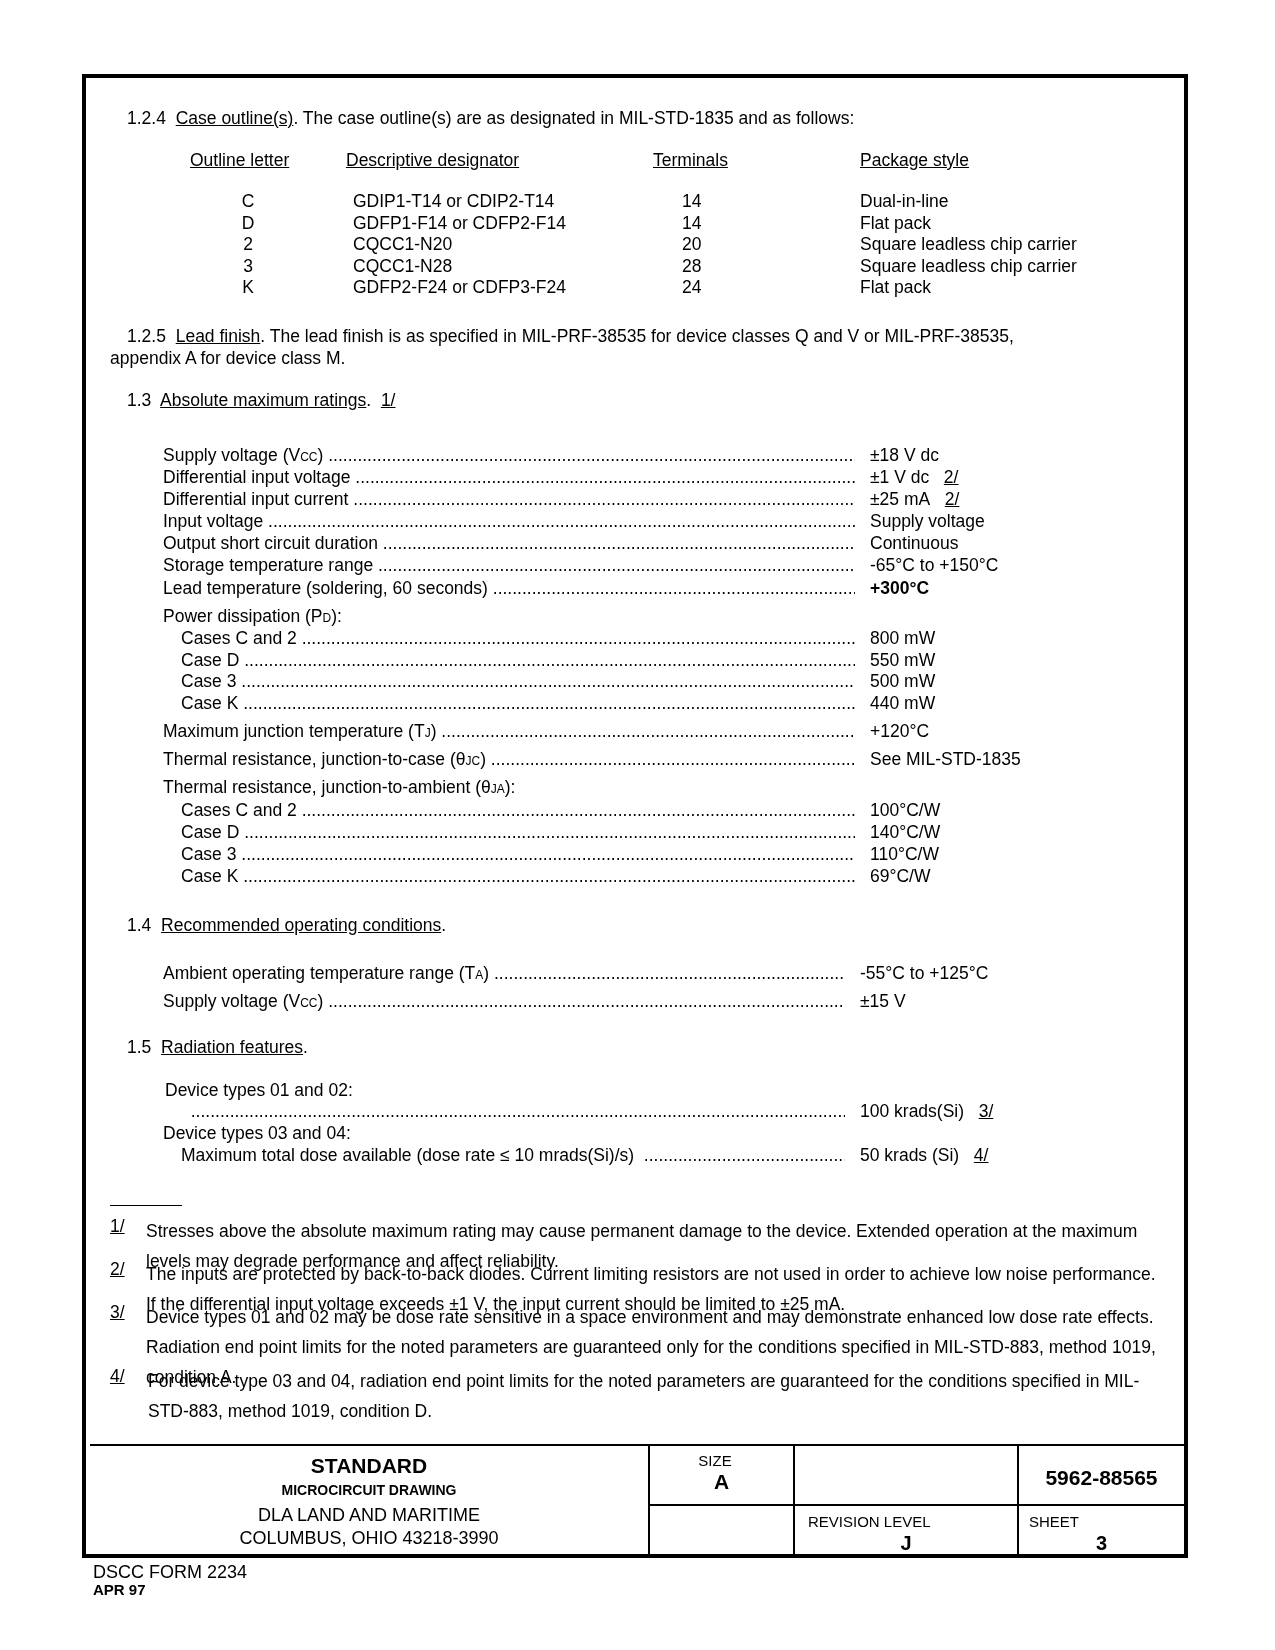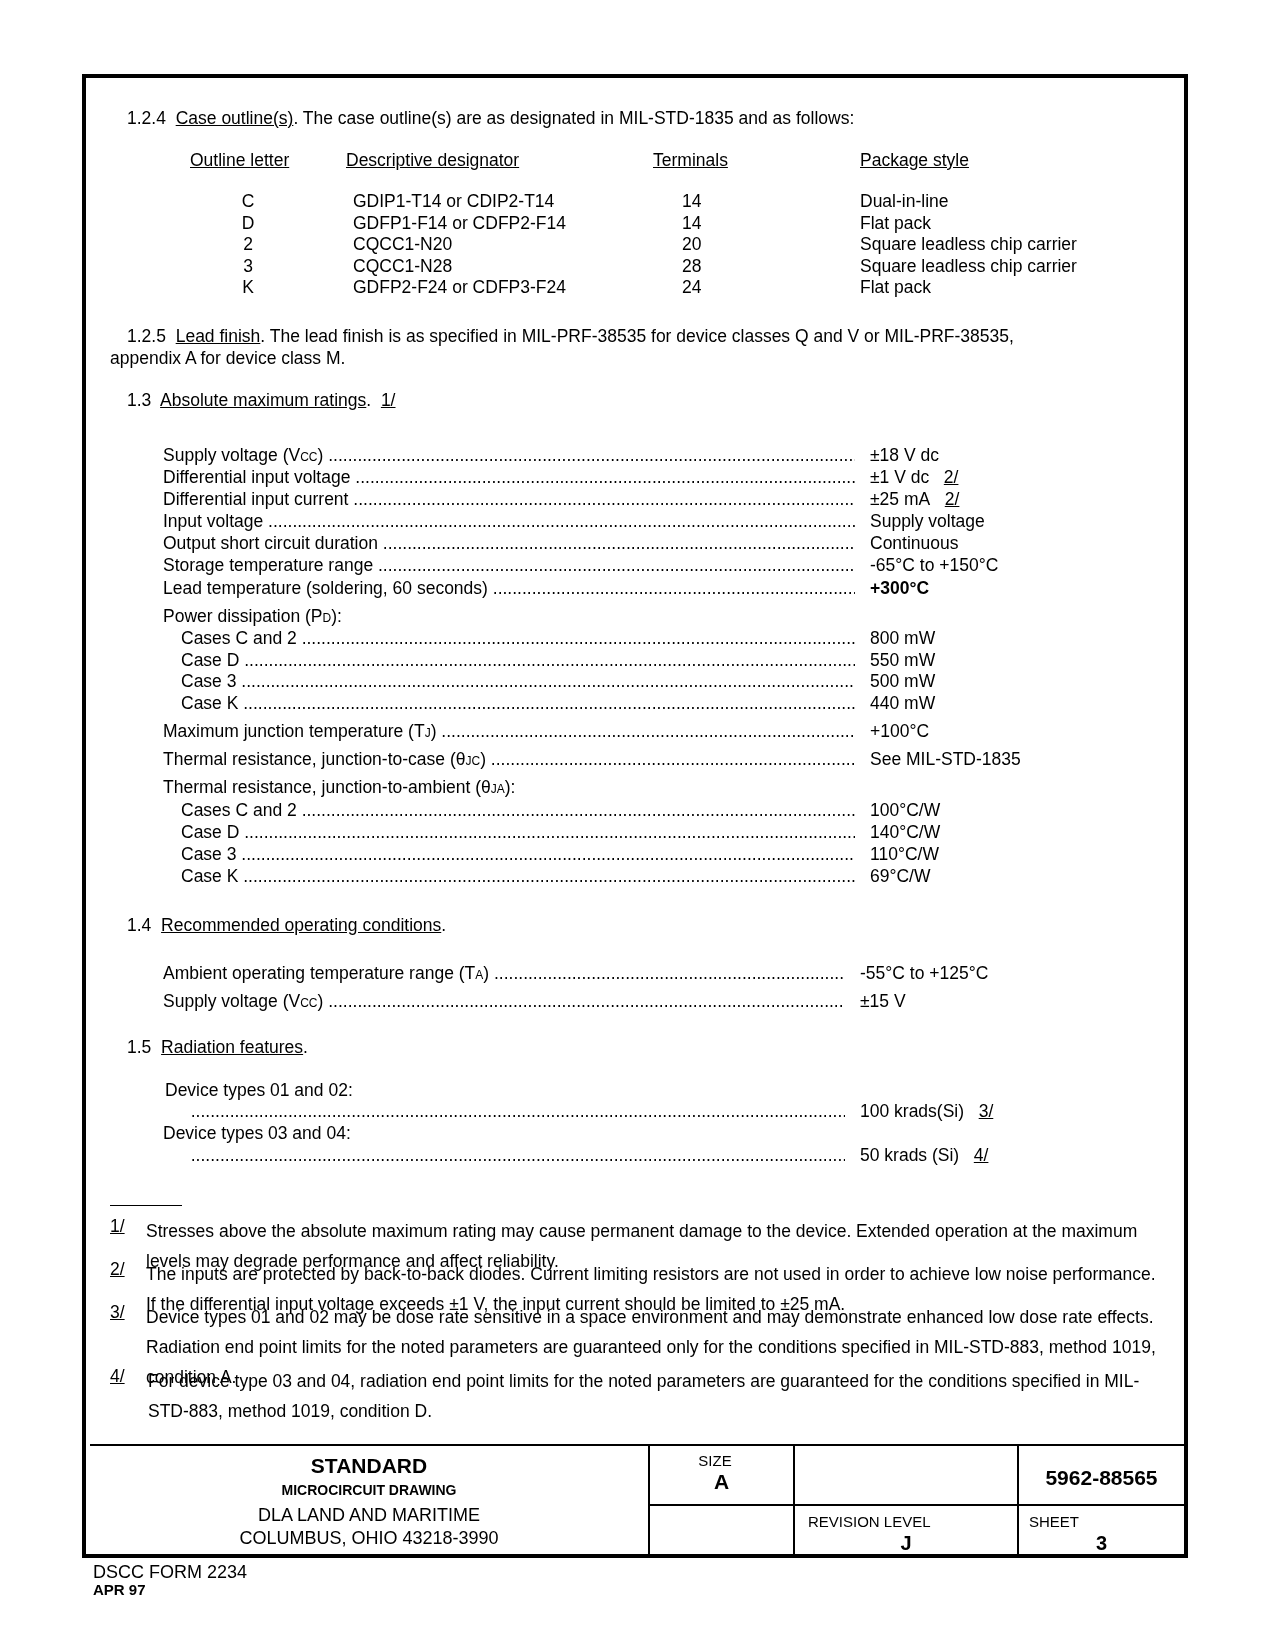--- a/index.html
+++ b/index.html
@@ -112,21 +112,21 @@
   <div class="row-label" style="left:181px; top:628px; width:674px;"><span>Cases C and 2</span><span class="dots"></span></div>
   <div class="val" style="left:870px; top:628px;">800 mW</div>
   <div class="row-label" style="left:181px; top:650px; width:674px;"><span>Case D</span><span class="dots"></span></div>
   <div class="val" style="left:870px; top:650px;">550 mW</div>
   <div class="row-label" style="left:181px; top:671px; width:674px;"><span>Case 3</span><span class="dots"></span></div>
   <div class="val" style="left:870px; top:671px;">500 mW</div>
   <div class="row-label" style="left:181px; top:693px; width:674px;"><span>Case K</span><span class="dots"></span></div>
   <div class="val" style="left:870px; top:693px;">440 mW</div>
 
   <div class="row-label" style="left:163px; top:721px; width:692px;"><span>Maximum junction temperature (T</span><span class="sub">J</span><span>)</span><span class="dots"></span></div>
-  <div class="val" style="left:870px; top:721px;">+100°C</div>
+  <div class="val" style="left:870px; top:721px;">+120°C</div>
 
   <div class="row-label" style="left:163px; top:749px; width:692px;"><span>Thermal resistance, junction-to-case (θ</span><span class="sub">JC</span><span>)</span><span class="dots"></span></div>
   <div class="val" style="left:870px; top:749px;">See MIL-STD-1835</div>
 
   <div class="abs" style="left:163px; top:777px;"><span>Thermal resistance, junction-to-ambient (θ</span><span class="sub">JA</span><span>):</span></div>
 
   <div class="row-label" style="left:181px; top:800px; width:674px;"><span>Cases C and 2</span><span class="dots"></span></div>
   <div class="val" style="left:870px; top:800px;">100°C/W</div>
   <div class="row-label" style="left:181px; top:822px; width:674px;"><span>Case D</span><span class="dots"></span></div>
   <div class="val" style="left:870px; top:822px;">140°C/W</div>
@@ -149,21 +149,21 @@
 
 <div class="abs" style="left:127px; top:1037px;">
   <span>1.5</span>&nbsp;
   <span class="u">Radiation features</span>.
 </div>
 <div>
   <div class="abs" style="left:165px; top:1080px;">Device types 01 and 02:</div>
   <div class="row-label" style="left:181px; top:1101px; width:664px;">&nbsp;<span class="dots"></span></div>
   <div class="val" style="left:860px; top:1101px;"><span>100 krads(Si)</span>&nbsp;&nbsp;&nbsp;<span class="u">3/</span></div>
   <div class="abs" style="left:163px; top:1123px;">Device types 03 and 04:</div>
-  <div class="row-label" style="left:181px; top:1145px; width:664px;">&nbsp;<span class="dots"></span></div>
+  <div class="row-label" style="left:181px; top:1145px; width:664px;"><span>Maximum total dose available (dose rate ≤ 10 mrads(Si)/s)</span>&nbsp;<span class="dots"></span></div>
   <div class="val" style="left:860px; top:1145px;"><span>50 krads (Si)</span>&nbsp;&nbsp;&nbsp;<span class="u">4/</span></div>
 </div>
 
 <div style="position:absolute; left:110px; top:1205px; width:72px; height:1px; background:#000;"></div>
 
 <div>
   <div class="abs u" style="left:110px; top:1216px;">1/</div>
   <div class="fn-text" style="top:1216px;">Stresses above the absolute maximum rating may cause permanent damage to the device.  Extended operation at the maximum levels may degrade performance and affect reliability.</div>
   <div class="abs u" style="left:110px; top:1259px;">2/</div>
   <div class="fn-text" style="top:1259px;">The inputs are protected by back-to-back diodes.  Current limiting resistors are not used in order to achieve low noise performance.  If the differential input voltage exceeds ±1 V, the input current should be limited to ±25 mA.</div>

